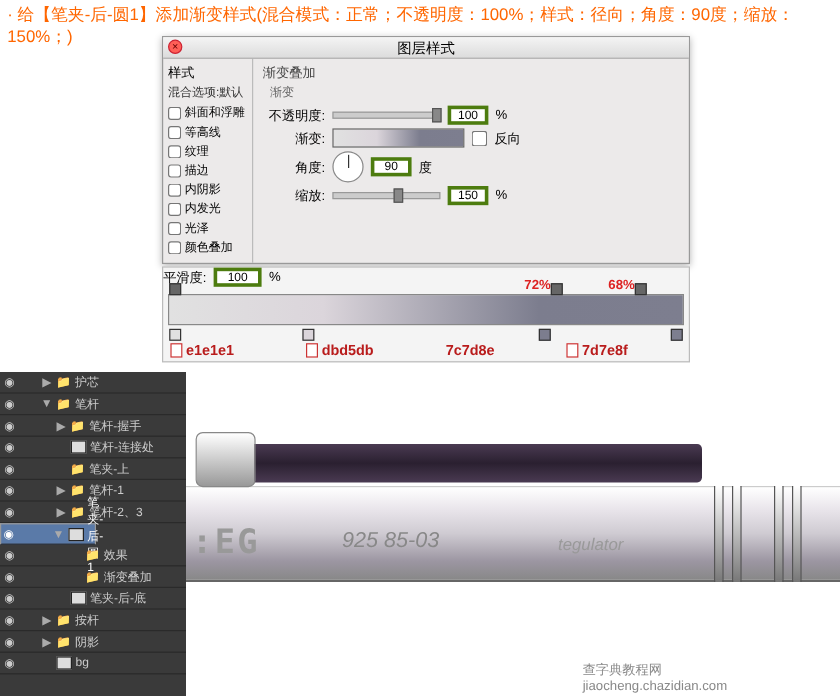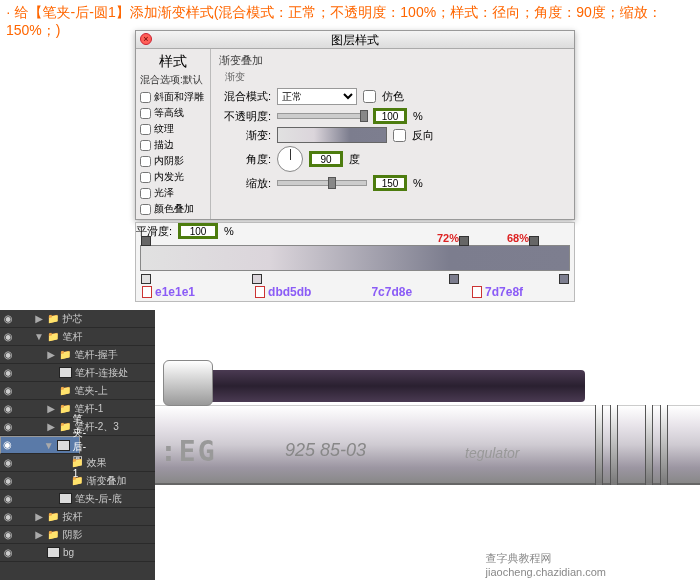--- a/index.html
+++ b/index.html
@@ -3,21 +3,21 @@
 <meta charset="utf-8">
 <style>
 *{box-sizing:border-box;margin:0;padding:0;font-family:"Microsoft YaHei",SimSun,sans-serif}
 body{width:700px;height:580px;background:#fff;position:relative;overflow:hidden;font-size:11px}
 .caption{color:#ff6600;font-size:14px;padding:4px 6px}
 .dialog{position:absolute;left:135px;top:30px;width:440px;height:190px;background:#eceaea;border:1px solid #999;box-shadow:0 2px 6px rgba(0,0,0,.3)}
 .dlg-title{background:linear-gradient(#f4f4f4,#dcdcdc);text-align:center;height:18px;line-height:18px;font-size:12px;border-bottom:1px solid #aaa;position:relative}
 .dlg-close{position:absolute;left:4px;top:2px;width:12px;height:12px;border-radius:50%;background:#ff5f57;border:1px solid #c23;font-size:9px;line-height:10px;text-align:center;color:#600}
 .dlg-body{display:flex;height:170px}
 .styles-col{width:75px;border-right:1px solid #bbb;padding:4px}
-.styles-col .hdr{text-align:center;font-size:14px;margin-bottom:2px}
+.styles-col .hdr{font-size:11px;margin-bottom:2px}
 .styles-col .sub{font-size:10px;color:#333;margin-bottom:2px}
 .chk{display:flex;align-items:center;gap:3px;font-size:10px;padding:1px 0}
 .chk input{width:11px;height:11px}
 .main-col{flex:1;padding:4px 8px;position:relative}
 .grp-hdr{font-size:11px;color:#444;margin-bottom:2px}
 .grp-sub{font-size:10px;color:#666;margin-left:6px;margin-bottom:4px}
 .row{display:flex;align-items:center;gap:6px;margin:3px 0;font-size:11px}
 .row .lbl{width:52px;text-align:right}
 .sel{width:80px;height:17px;border:1px solid #999;background:#fff;font-size:10px}
 .slider{width:90px;height:6px;background:#ccc;border:1px solid #999;position:relative}
@@ -30,21 +30,21 @@
 .btn{width:64px;height:20px;background:linear-gradient(#fff,#ddd);border:1px solid #888;border-radius:4px;font-size:11px;cursor:pointer}
 .btn.primary{border:2px solid #4a6fd4}
 .preview-sw{width:40px;height:40px;background:linear-gradient(#ddd,#bbb);border:1px solid #999;margin-top:4px}
 
 .stops{position:absolute;left:135px;top:222px;width:440px;background:#f4f4f4;border:1px solid #bbb;padding:0}
 .stops .top{display:flex;align-items:center;gap:6px;font-size:11px;margin-bottom:4px}
 .big-grad{position:relative;height:26px;background:linear-gradient(90deg,#e1e1e1 0%,#dbd5db 30%,#7c7d8e 72%,#7d7e8f 100%);border:1px solid #888;margin:6px 4px}
 .opstop{position:absolute;top:-10px;width:10px;height:10px;background:#666;border:1px solid #333}
 .clstop{position:absolute;bottom:-14px;width:10px;height:10px;border:1px solid #333}
 .pct{position:absolute;top:-14px;font-size:11px;color:#d22;font-weight:bold}
-.stoplbl{display:flex;gap:60px;margin:14px 6px 2px;font-size:12px;color:#8b5cf6;font-weight:bold}
+.stoplbl{display:flex;gap:60px;margin:14px 6px 2px;font-size:12px;color:#b91c1c;font-weight:bold}
 .stoplbl span{display:flex;align-items:center;gap:3px}
 .sq{width:10px;height:12px;border:1px solid #c33;background:#fff}
 
 .layers{position:absolute;left:0;top:310px;width:155px;height:270px;background:#3a3a3a;color:#ccc;font-size:10px;overflow:hidden}
 .lrow{display:flex;align-items:center;height:18px;border-bottom:1px solid #2a2a2a;padding-left:2px;gap:3px}
 .lrow.sel{background:#5a7aa8;color:#fff}
 .eye{width:12px;height:12px;text-align:center}
 .fold{width:10px;text-align:center;color:#aaa}
 .thumb-sq{width:13px;height:11px;background:#ddd;border:1px solid #222;flex-shrink:0}
 .ind1{padding-left:14px}.ind2{padding-left:26px}.ind3{padding-left:38px}
@@ -103,26 +103,20 @@
           <span>光泽</span>
         </label>
       <label class="chk">
           <input type="checkbox" style="">
           <span>颜色叠加</span>
         </label>
     </div>
     <div class="main-col">
       <div class="grp-hdr">渐变叠加</div>
       <div class="grp-sub">渐变</div>
-      <div class="row">
-        <span class="lbl">混合模式:</span>
-        <select class="sel"><option>正常</option></select>
-        <input type="checkbox" style="">
-        <span>仿色</span>
-      </div>
       <div class="row">
         <span class="lbl">不透明度:</span>
         <div class="slider">
             <div class="thumb"></div>
           </div>
         <input class="numbox" value="100" style="">
         <span>%</span>
       </div>
       <div class="row">
         <span class="lbl">渐变:</span>

